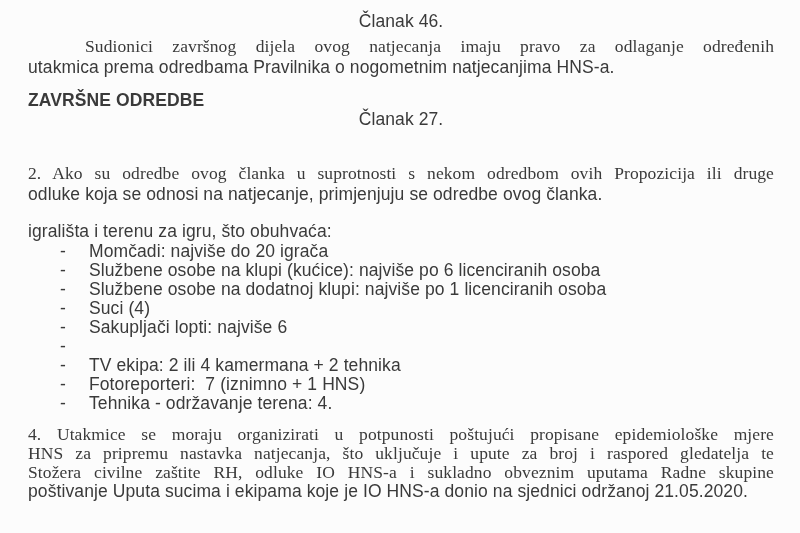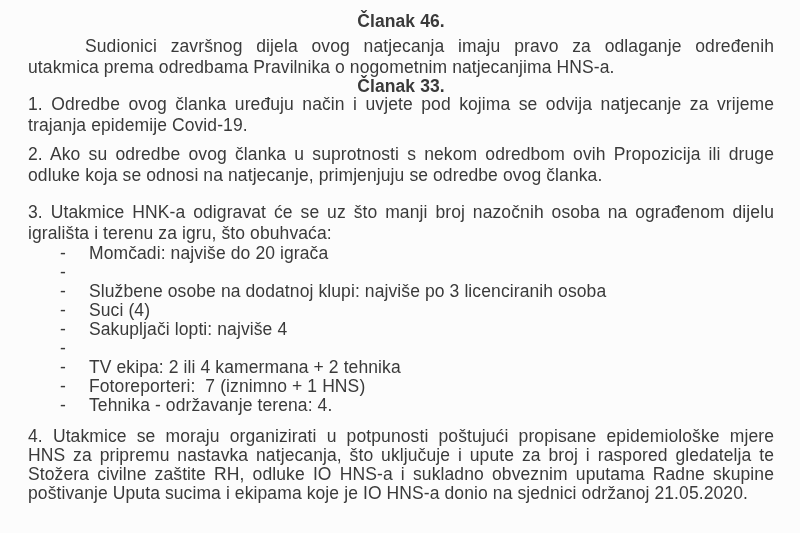--- a/index.html
+++ b/index.html
@@ -7,80 +7,76 @@
     width: 800px; height: 533px;
     overflow: hidden;
     background: #fcfcfc;
     color: #3a3a3a;
     font-family: "Liberation Sans", sans-serif;
     font-size: 17.5px;
     line-height: 21px;
     letter-spacing: 0.1px;
   }
   .page { padding: 11px 26px 0 28px; }
-  .center { text-align: center; font-weight: bold; }
-  .jline { text-align: justify; text-align-last: justify; }
+  .center { text-align: center; }
+  .jline { text-align: justify; text-align-last: justify; font-family: Liberation Serif, serif; }
   .indent { text-indent: 57px; }
   .section-heading { font-weight: bold; margin-top: 12px; }
   .t46 { margin-top: 0; }
   .t47 { margin-top: -2px; }
   .p1 { margin-top: 4px; }
   .c1 { margin-top: -3px; }
-  .c2 { margin-top: 8px; }
+  .c2 { margin-top: 33px; }
   .c3 { margin-top: 16px; }
   .list { margin-top: 0; line-height: 19px; }
   .li { display: flex; padding-left: 32px; white-space: pre-wrap; }
   .li .dash { flex: 0 0 29px; }
   .c4 { margin-top: 12px; line-height: 19px; }
 </style>
 </head>
 <body>
 
 <div class="page">
 
   <div class="center t46">Članak 46.</div>
 
   <div class="p1">
     <div class="jline indent">Sudionici završnog dijela ovog natjecanja imaju pravo za odlaganje određenih</div>
     <div>utakmica prema odredbama Pravilnika o nogometnim natjecanjima HNS-a.</div>
   </div>
 
+  <div class="section-heading">ZAVRŠNE ODREDBE</div>
 
-  <div class="center t47">Članak 33.</div>
+  <div class="center t47">Članak 27.</div>
 
-  <div class="c1">
-    <div class="jline">1. Odredbe ovog članka uređuju način i uvjete pod kojima se odvija natjecanje za vrijeme</div>
-    <div>trajanja epidemije Covid-19.</div>
-  </div>
 
   <div class="c2">
     <div class="jline">2. Ako su odredbe ovog članka u suprotnosti s nekom odredbom ovih Propozicija ili druge</div>
     <div>odluke koja se odnosi na natjecanje, primjenjuju se odredbe ovog članka.</div>
   </div>
 
   <div class="c3">
-    <div class="jline">3. Utakmice HNK-a odigravat će se uz što manji broj nazočnih osoba na ograđenom dijelu</div>
     <div>igrališta i terenu za igru, što obuhvaća:</div>
   </div>
 
   <div class="list">
     <div class="li">
       <span class="dash">-</span><span>Momčadi: najviše do 20 igrača</span>
     </div>
     <div class="li">
-      <span class="dash">-</span>
+      <span class="dash">-</span><span>Službene osobe na klupi (kućice): najviše po 6 licenciranih osoba</span>
     </div>
     <div class="li">
-      <span class="dash">-</span><span>Službene osobe na dodatnoj klupi: najviše po 3 licenciranih osoba</span>
+      <span class="dash">-</span><span>Službene osobe na dodatnoj klupi: najviše po 1 licenciranih osoba</span>
     </div>
     <div class="li">
       <span class="dash">-</span><span>Suci (4)</span>
     </div>
     <div class="li">
-      <span class="dash">-</span><span>Sakupljači lopti: najviše 4</span>
+      <span class="dash">-</span><span>Sakupljači lopti: najviše 6</span>
     </div>
     <div class="li">
       <span class="dash">-</span>
     </div>
     <div class="li">
       <span class="dash">-</span><span>TV ekipa: 2 ili 4 kamermana + 2 tehnika</span>
     </div>
     <div class="li">
       <span class="dash">-</span><span>Fotoreporteri:  7 (iznimno + 1 HNS)</span>
     </div>

